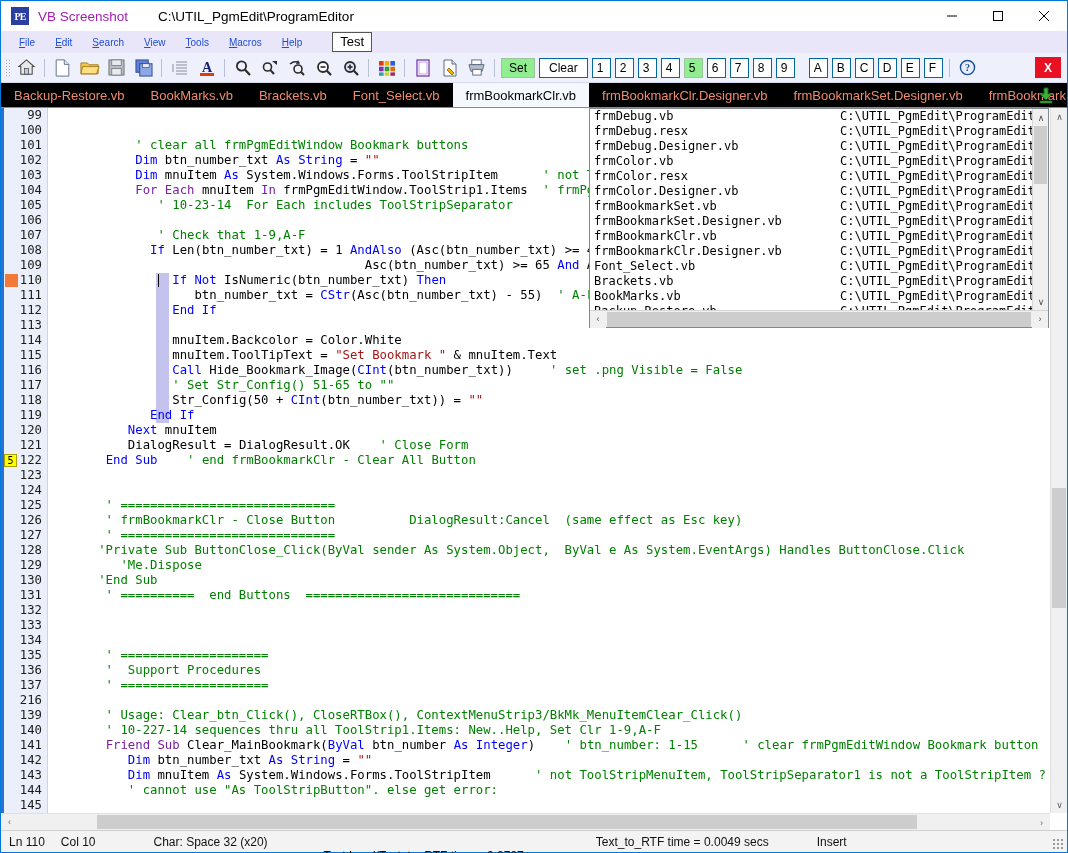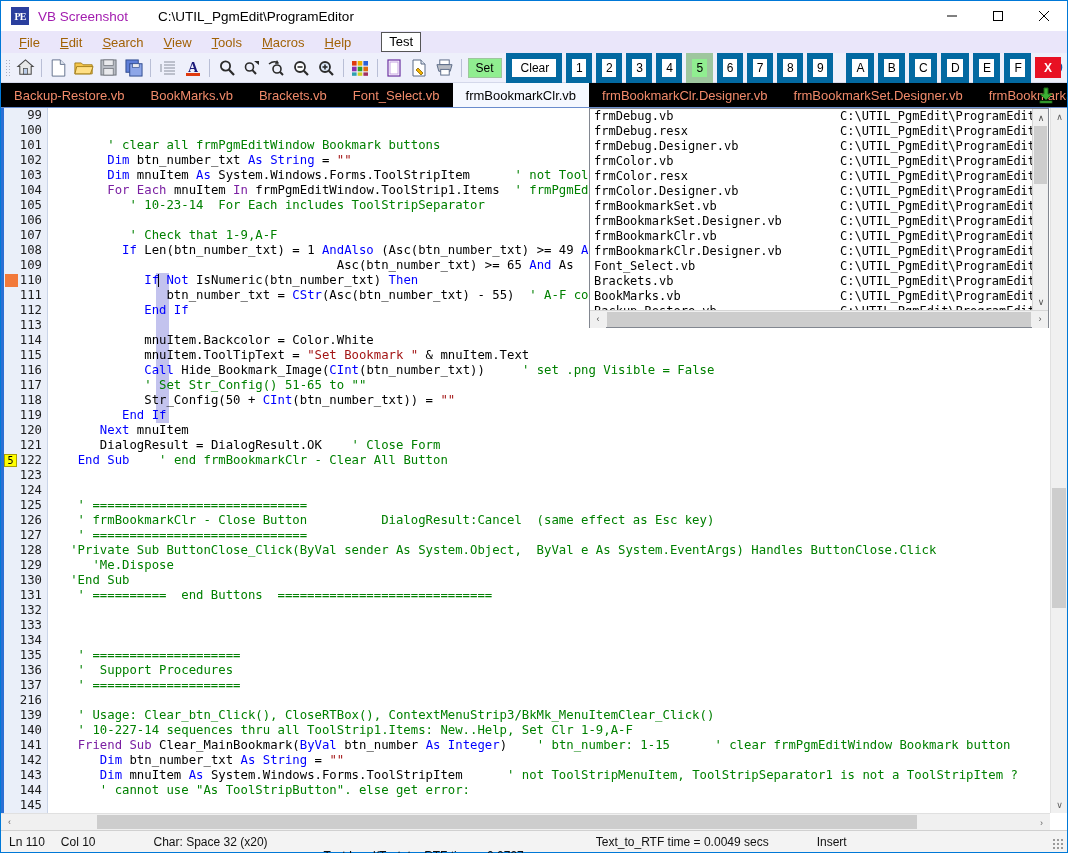--- a/index.html
+++ b/index.html
@@ -65,22 +65,22 @@
   .menubar {
     flex: 0 0 22px;
     height: 22px;
     background: #eae6fa;
     display: flex;
     align-items: center;
     padding-left: 8px;
     gap: 0px;
   }
   .menu-item {
-    font-size: 13px;
-    color: #a16207;
+    font-size: 10px;
+    color: #1d4ed8;
     padding: 2px 10px;
     white-space: nowrap;
   }
   .menu-item u { text-decoration: underline; }
   .test-box {
     margin-left: 20px;
     border: 1px solid #555;
     background: #fff;
     font-size: 13px;
     padding: 1px 7px 2px 7px;
@@ -118,24 +118,24 @@
   .set-btn {
     background: #90ee90;
     border: 1px solid #9ec69e;
     font-size: 12px;
     padding: 2px 7px;
     margin: 0 2px;
     color: #000;
   }
   .sq-btn {
     background: #ffffff;
-    border: 6px solid #0369a1;
+    border: 1px solid #0369a1;
     font-size: 12px;
     min-width: 19px;
-    text-align: right;
+    text-align: left;
     padding: 2px 4px;
     margin: 0 2px;
     color: #000;
   }
   .sq-btn.active { background: #90ee90; border-color: #9ec69e; }
   .sq-btn.wide { padding: 2px 9px; }
   .gap-lg { width: 10px; }
   .x-btn {
     position: absolute;
     right: 6px; top: 4px;
@@ -201,20 +201,21 @@
     overflow: hidden;
     background: #ffffff;
   }
   .codeline {
     height: 15px;
     line-height: 15px;
     font-family: "DejaVu Sans Mono", monospace;
     font-size: 12.3px;
     white-space: pre;
     position: relative;
+    margin-left: 28px;
   }
   .lnum {
     height: 15px;
     line-height: 15px;
     font-family: "DejaVu Sans Mono", monospace;
     font-size: 12.3px;
     text-align: right;
     padding-right: 5px;
     color: #1b1b1b;
     position: relative;

